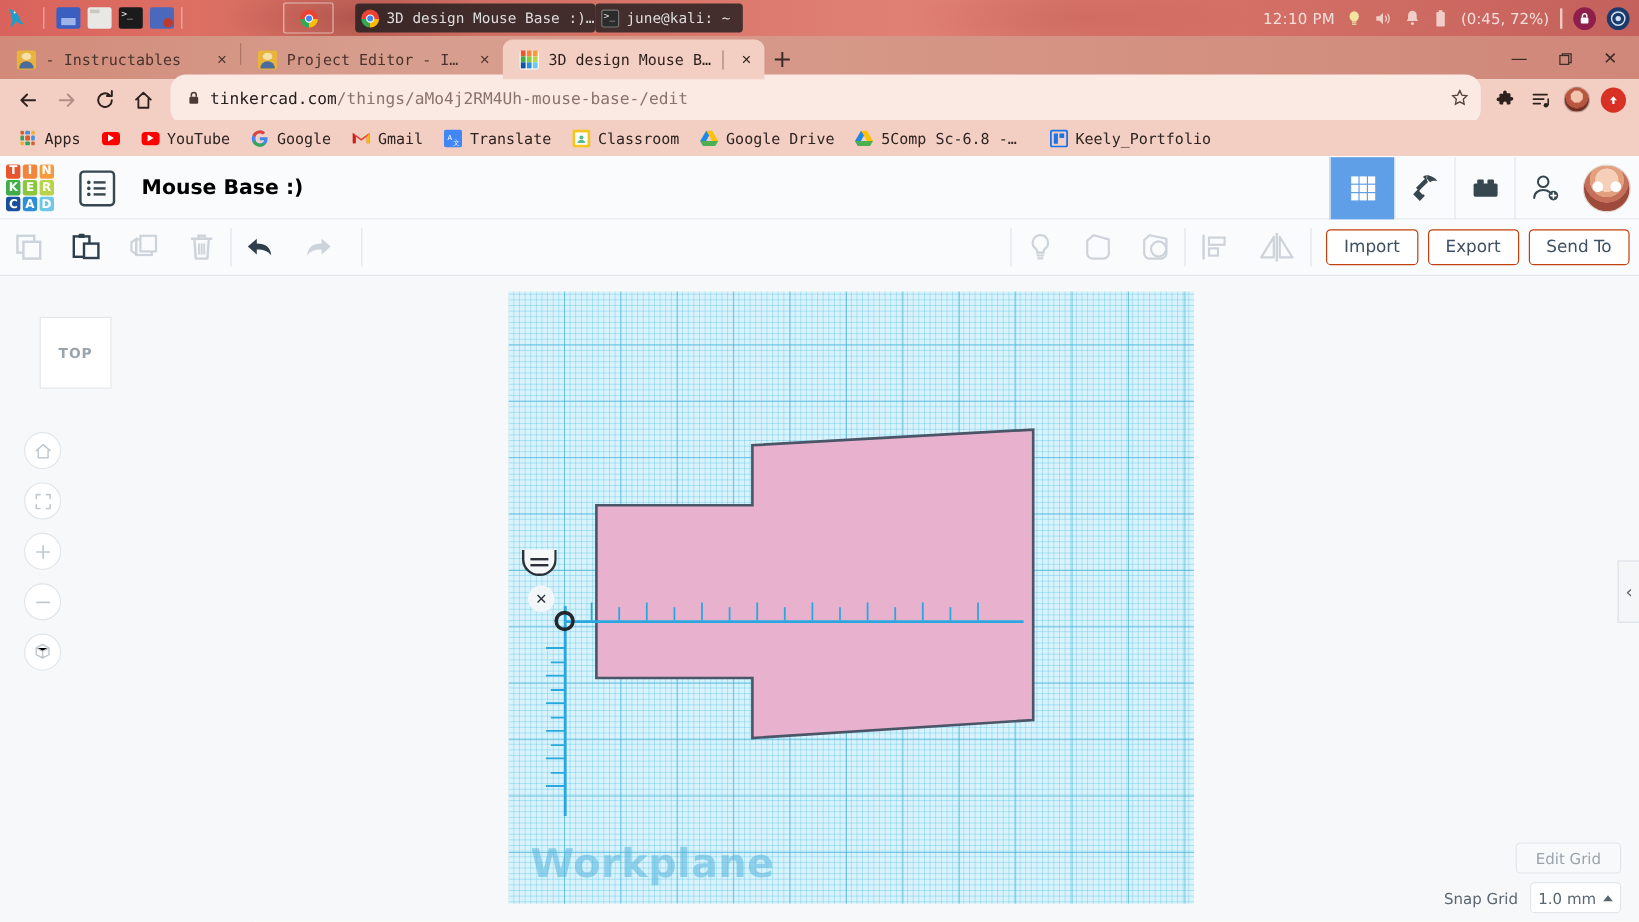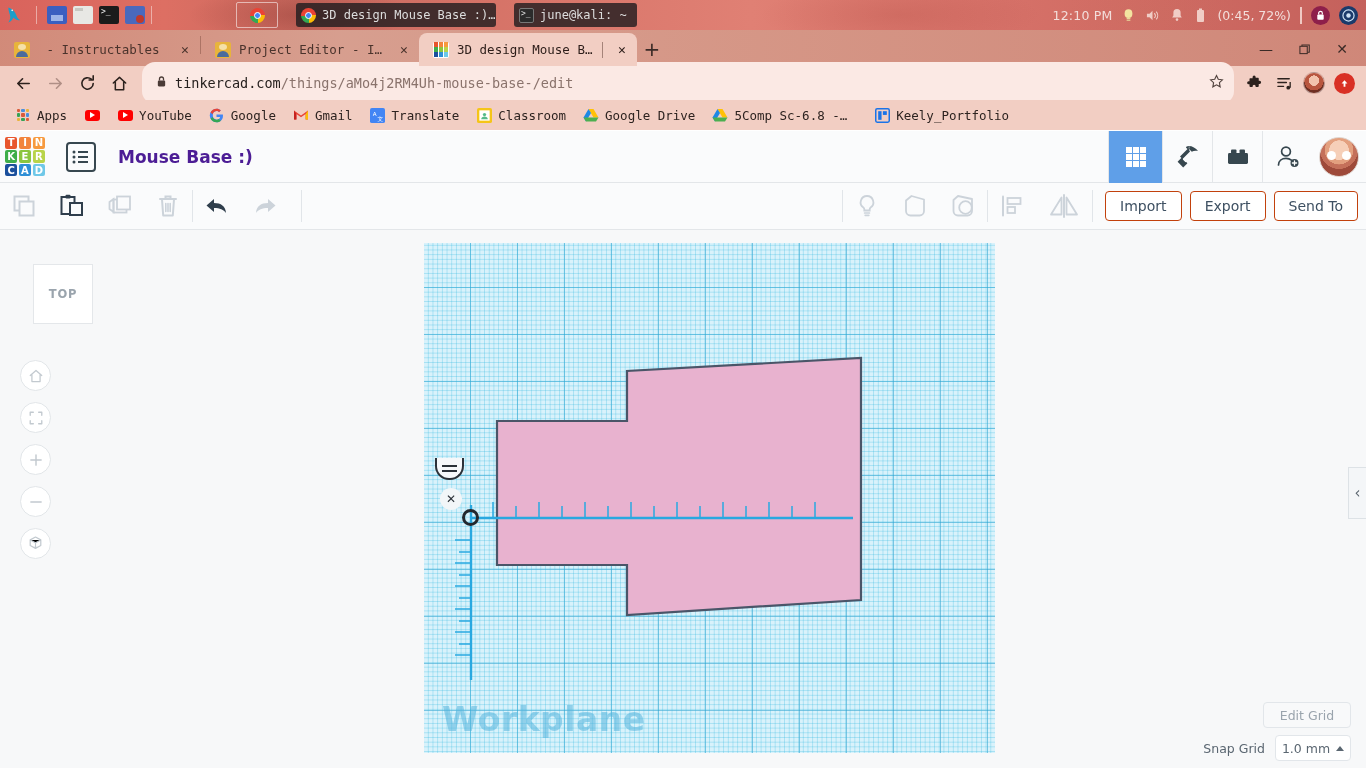--- a/index.html
+++ b/index.html
@@ -80,21 +80,21 @@
     border-top-left-radius:8px; border-top-right-radius:8px;
   }
   .tab.inactive { color:#4a332c; }
   .tab.active { background:#f2cec3; color:#2c1d19; }
   .tab-fav { width:16px;height:16px;flex:none; border-radius:2px; }
   .fav-person { background:#e8b43b; position:relative; border-radius:2px;}
   .fav-person::before{content:"";position:absolute;left:4px;top:2px;width:8px;height:6px;border-radius:50%;background:#f5e0a8;}
   .fav-person::after{content:"";position:absolute;left:2px;bottom:1px;width:12px;height:6px;border-radius:6px 6px 0 0;background:#4b6b9c;}
   .fav-tink { background:#fff; display:grid; grid-template-columns:repeat(3,1fr); grid-template-rows:repeat(3,1fr); gap:0.5px; padding:0.5px;}
   .fav-tink i { display:block; }
-  .tab-title{ overflow:hidden; text-overflow:ellipsis; white-space:nowrap; flex:1;text-align:center; }
+  .tab-title{ overflow:hidden; text-overflow:ellipsis; white-space:nowrap; flex:1; }
   .tab-x { width:18px;height:18px; flex:none; display:flex;align-items:center;justify-content:center; font-size:13px; font-weight:bold;}
   .tab-divider{ width:1px;height:18px;background:rgba(70,40,30,.45); align-self:center; margin-bottom:7px;}
   .tab-new { position:relative;z-index:2; width:30px;height:30px; display:flex;align-items:center;justify-content:center;
      font-size:20px; color:#3a2a26; margin-bottom:2px; }
   .win-ctrls { position:relative;z-index:2; margin-left:auto; display:flex; align-items:center; gap:2px; padding-right:6px; margin-bottom:4px;}
   .win-btn { width:36px;height:26px; display:flex;align-items:center;justify-content:center; color:#3a2a26; font-size:14px;}
 
   
   .nav-bar {
     position:absolute; left:0; top:66px; width:1366px; height:34px;
@@ -140,21 +140,21 @@
     position:absolute; left:0; top:131px; width:1366px; height:52px;
     background:#fafbfc; border-bottom:1px solid #e3e6e9;
     display:flex; align-items:center;
   }
   .tc-logo { width:46px;height:46px;margin-left:2px;
     display:grid;grid-template-columns:repeat(3,1fr);grid-template-rows:repeat(3,1fr);gap:1.5px;padding:3px;}
   .tc-logo span { display:flex;align-items:center;justify-content:center; color:#fff; font-size:10px; font-weight:bold;
     border-radius:2px; font-family:"DejaVu Sans", sans-serif;}
   .tc-menu-btn { width:30px;height:30px;margin-left:18px; border:2px solid #37474f; border-radius:4px;
     display:flex;align-items:center;justify-content:center;}
-  .tc-title { margin-left:22px; font-size:17px; font-weight:bold; color:#4c1d95; }
+  .tc-title { margin-left:22px; font-size:17px; font-weight:bold; color:#000000; }
   .tc-hdr-right { margin-left:auto; display:flex; height:52px; align-items:stretch;}
   .hdr-btn { width:50px; display:flex;align-items:center;justify-content:center; border-left:1px solid #e3e6e9;}
   .hdr-btn.sel { background:#5f9fe8; width:54px;}
   .hdr-avatar { width:40px;height:40px;border-radius:50%;align-self:center;margin:0 7px;
      background: radial-gradient(circle at 50% 32%, #f6cfb8 0 30%, #e3a07f 31% 44%, #c4705a 45% 58%, #9e4a3a 59% 100%);
      border:1px solid #e0d6d0; position:relative; overflow:hidden;}
   .hdr-avatar::before{content:"";position:absolute;left:7px;top:13px;width:9px;height:9px;border-radius:50%;background:#fff;}
   .hdr-avatar::after{content:"";position:absolute;right:7px;top:13px;width:9px;height:9px;border-radius:50%;background:#fff;}
 
   
@@ -268,21 +268,21 @@
 
   <div class="pinned-box">
     <div class="tb-chrome"></div>
   </div>
 
   <div style="width:18px"></div>
   <div class="tb-win">
     <div class="tb-chrome"></div>
     <span>3D design Mouse Base :)…</span>
   </div>
-  <div class="tb-win" style="margin-left:18px">
+  <div class="tb-win" style="margin-left:0">
     <div class="tb-termico"></div>
     <span>june@kali: ~</span>
   </div>
 
   <div class="sys-right">
     <div class="sys-clock">12:10 PM</div>
     <div class="tray-ico">
       <svg width="13" height="15" viewBox="0 0 14 16">
           <ellipse cx="7" cy="6" rx="4.2" ry="4.6" fill="#f3e4a0"></ellipse>
           <rect x="5" y="10.5" width="4" height="1.3" fill="#e8d79a"></rect>

